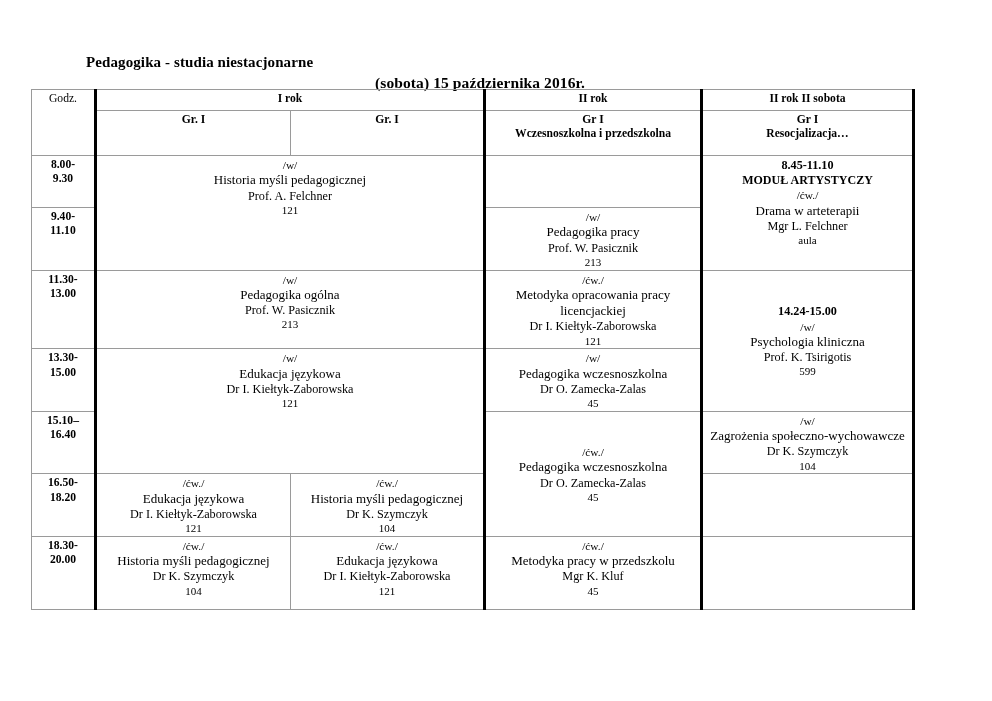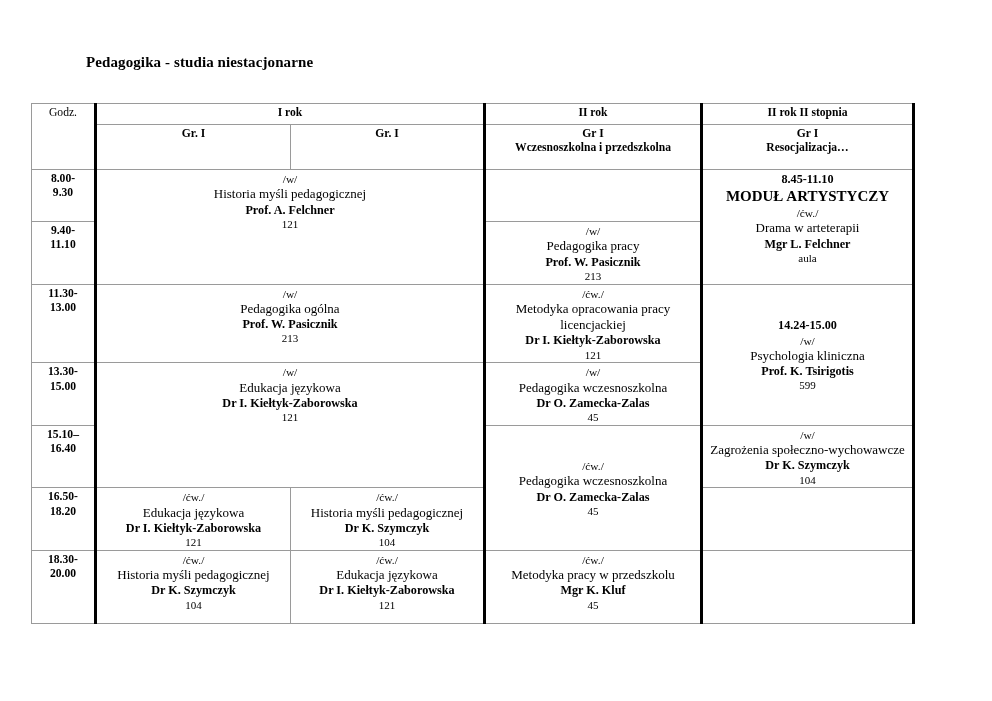--- a/index.html
+++ b/index.html
@@ -37,21 +37,21 @@
     font-size: 15.5px;
     font-weight: bold;
     letter-spacing: 0.1px;
     white-space: nowrap;
   }
 
   
   .sched-wrap {
     position: absolute;
     left: 31px;
-    top: 103px;
+    top: 89px;
     width: 882px;
   }
   table.sched {
     border-collapse: collapse;
     table-layout: fixed;
     width: 882px;
   }
   table.sched td {
     border: 1px solid #9a9a9a;
     vertical-align: top;
@@ -94,50 +94,51 @@
     vertical-align: middle;
     text-align: center;
     line-height: 1.3;
   }
 
   td.lesson { vertical-align: top; }
   td.lesson.mid { vertical-align: middle; }
 
   .l-kind  { display: block; font-size: 11.4px; }
   .l-name  { display: block; font-size: 13px; }
-  .l-tutor { display: block; font-size: 12.2px; font-weight: bold; }
+  .l-tutor { display: block; font-size: 12.2px; }
   .l-room  { display: block; font-size: 11px; }
   .l-range { display: block; font-size: 12.2px; font-weight: bold; }
-  .l-module{ display: block; font-size: 15px; font-weight: bold; }
+  .l-module{ display: block; font-size: 12px; font-weight: bold; }
 
   td.empty { }
 </style>
 </head>
 <body>
 
 <div class="page">
 
   <div class="title-main">Pedagogika - studia niestacjonarne</div>
+  <div class="title-sub">(sobota) 15 października 2016r.</div>
 
   <div class="sched-wrap">
     <table class="sched">
       <colgroup>
         <col class="c-godz">
           <col class="c-gr1a">
           <col class="c-gr1b">
           <col class="c-ii">
           <col class="c-iis">
       </colgroup>
       <tbody>
 
         <tr>
           <td class="godz-head" rowspan="2">Godz.</td>
           <td class="hdr hdr-year thick-l" colspan="2">I rok</td>
           <td class="hdr hdr-year thick-l">II rok</td>
-          <td class="hdr hdr-year thick-l thick-r">II rok II stopnia</td>
+          <td class="hdr hdr-year thick-l thick-r">II rok II sobota</td>
         </tr>
 
         <tr>
           <td class="hdr hdr-grp thick-l">
             <span>Gr. I</span>
           </td>
           <td class="hdr hdr-grp">
             <span>Gr. I</span>
           </td>
           <td class="hdr hdr-grp thick-l">

